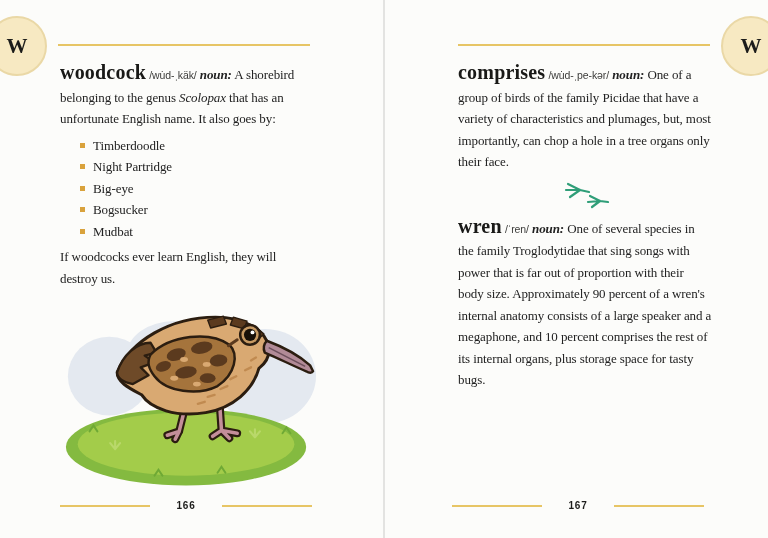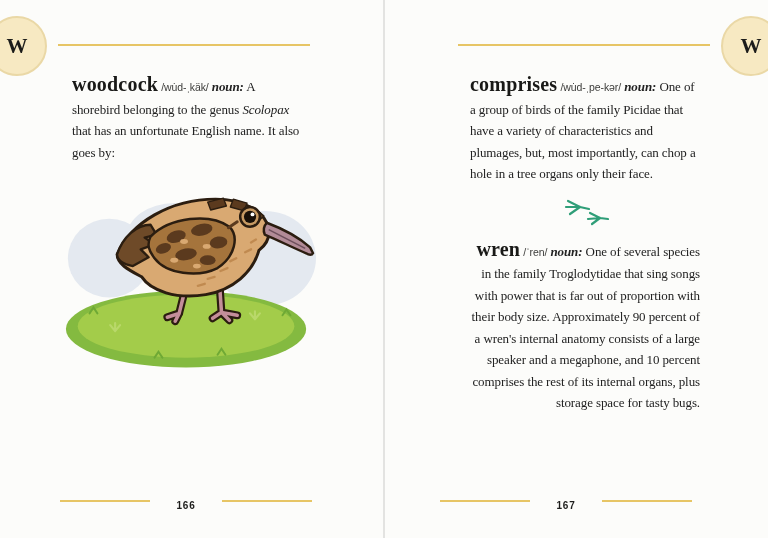--- a/index.html
+++ b/index.html
@@ -23,38 +23,38 @@
   .top-rule.left{left:58px;width:252px;}
   .top-rule.right{left:458px;width:252px;}
   
   .col{position:absolute;top:62px;width:254px;font-size:13px;line-height:21.5px;letter-spacing:-0.1px;}
   .col.left{left:60px;}
   .col.right{left:458px;}
   .headword{font-size:20px;font-weight:bold;line-height:1;letter-spacing:0.2px;color:#191917;}
   .pron{font-family:"Liberation Sans",sans-serif;font-size:10.5px;color:#3c3c3a;}
   .pos{font-weight:bold;font-style:italic;}
   .ital{font-style:italic;}
-  p.entry-lead{margin:12px;}
+  p.entry-lead{margin:0;}
   ul.aliases{list-style:none;margin:5px 0 0 0;padding:0 0 0 20px;}
   ul.aliases li{position:relative;padding-left:13px;line-height:21.5px;}
   ul.aliases li::before{
     content:"";position:absolute;left:0;top:8px;width:5px;height:5px;background:#d9a23c;
   }
   p.closing{margin:4px 0 0 0;}
   .illo{display:block;margin:4px 0 0 0;}
   .ornament{display:block;margin:7px auto 6px auto;}
-  .entry2{margin-top:0;text-align:right;}
+  .entry2{margin-top:0;}
   
   .footer{
-    position:absolute;top:500px;width:252px;display:flex;gap:26px;
+    position:absolute;top:500px;width:252px;display:flex;align-items:center;gap:26px;
     font-family:"Liberation Sans",sans-serif;font-weight:bold;font-size:10px;
     letter-spacing:0.8px;color:#1d1d1b;
   }
   .footer.left{left:60px;}
-  .footer.right{left:440px;}
+  .footer.right{left:452px;}
   .footer .rule{flex:1;height:2px;background:#e7c565;}
 </style>
 </head>
 <body>
 
 <div class="gutter-line"></div>
 
 <div class="badge left">
   <span>W</span>
 </div>
@@ -64,21 +64,29 @@
 
 <div class="top-rule left"></div>
 <div class="top-rule right"></div>
 
 <div class="col left">
   <p class="entry-lead"><span class="headword">woodcock</span>
     <span class="pron">/wu̇d-ˌkäk/</span>
     <span class="pos">noun:</span>
     <span>A shorebird belonging to the genus </span><span class="ital">Scolopax</span><span> that has an unfortunate English name. It also goes by:</span></p>
 
+  <ul class="aliases">
+    <li>Timberdoodle</li>
+    <li>Night Partridge</li>
+    <li>Big-eye</li>
+    <li>Bogsucker</li>
+    <li>Mudbat</li>
+  </ul>
 
+  <p class="closing">If woodcocks ever learn English, they will destroy us.</p>
 
   <svg class="illo" width="256" height="194" viewBox="0 0 260 196">
 
     <g>
       <ellipse cx="50" cy="84" rx="42" ry="40" fill="#e4e9f0"></ellipse>
       <ellipse cx="116" cy="62" rx="48" ry="34" fill="#e4e9f0"></ellipse>
       <ellipse cx="208" cy="84" rx="52" ry="48" fill="#e4e9f0"></ellipse>
     </g>
 
     <g>

